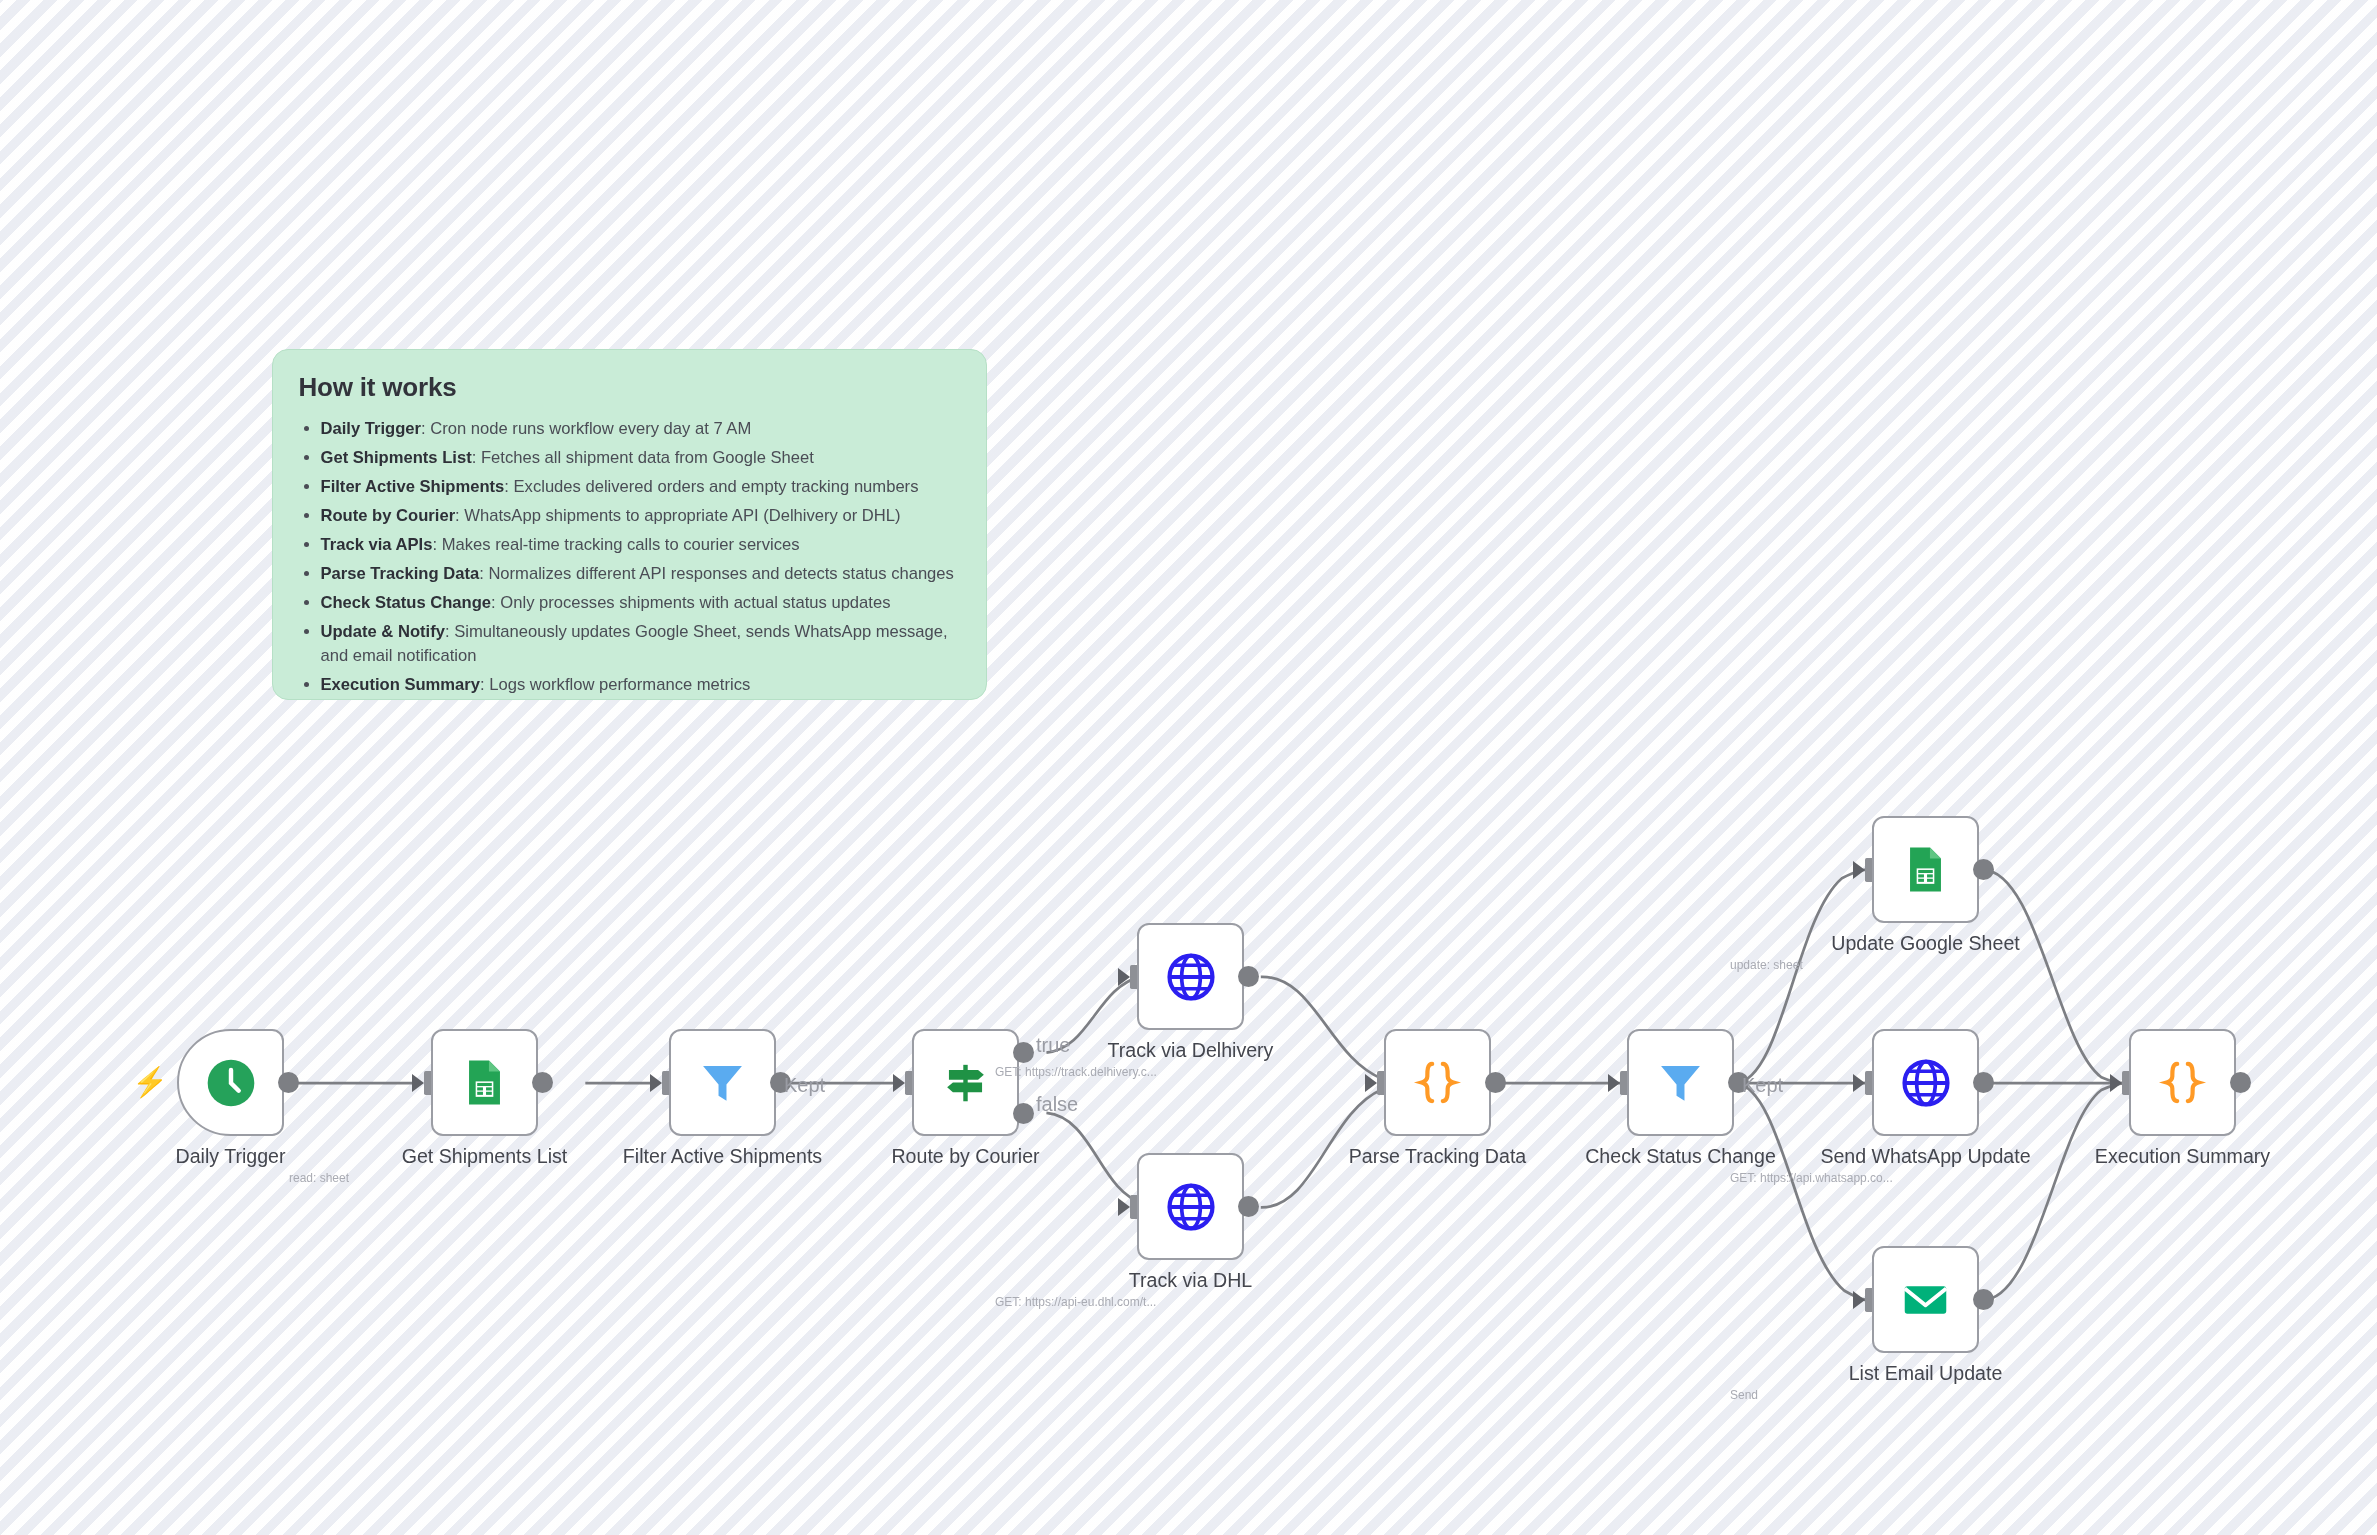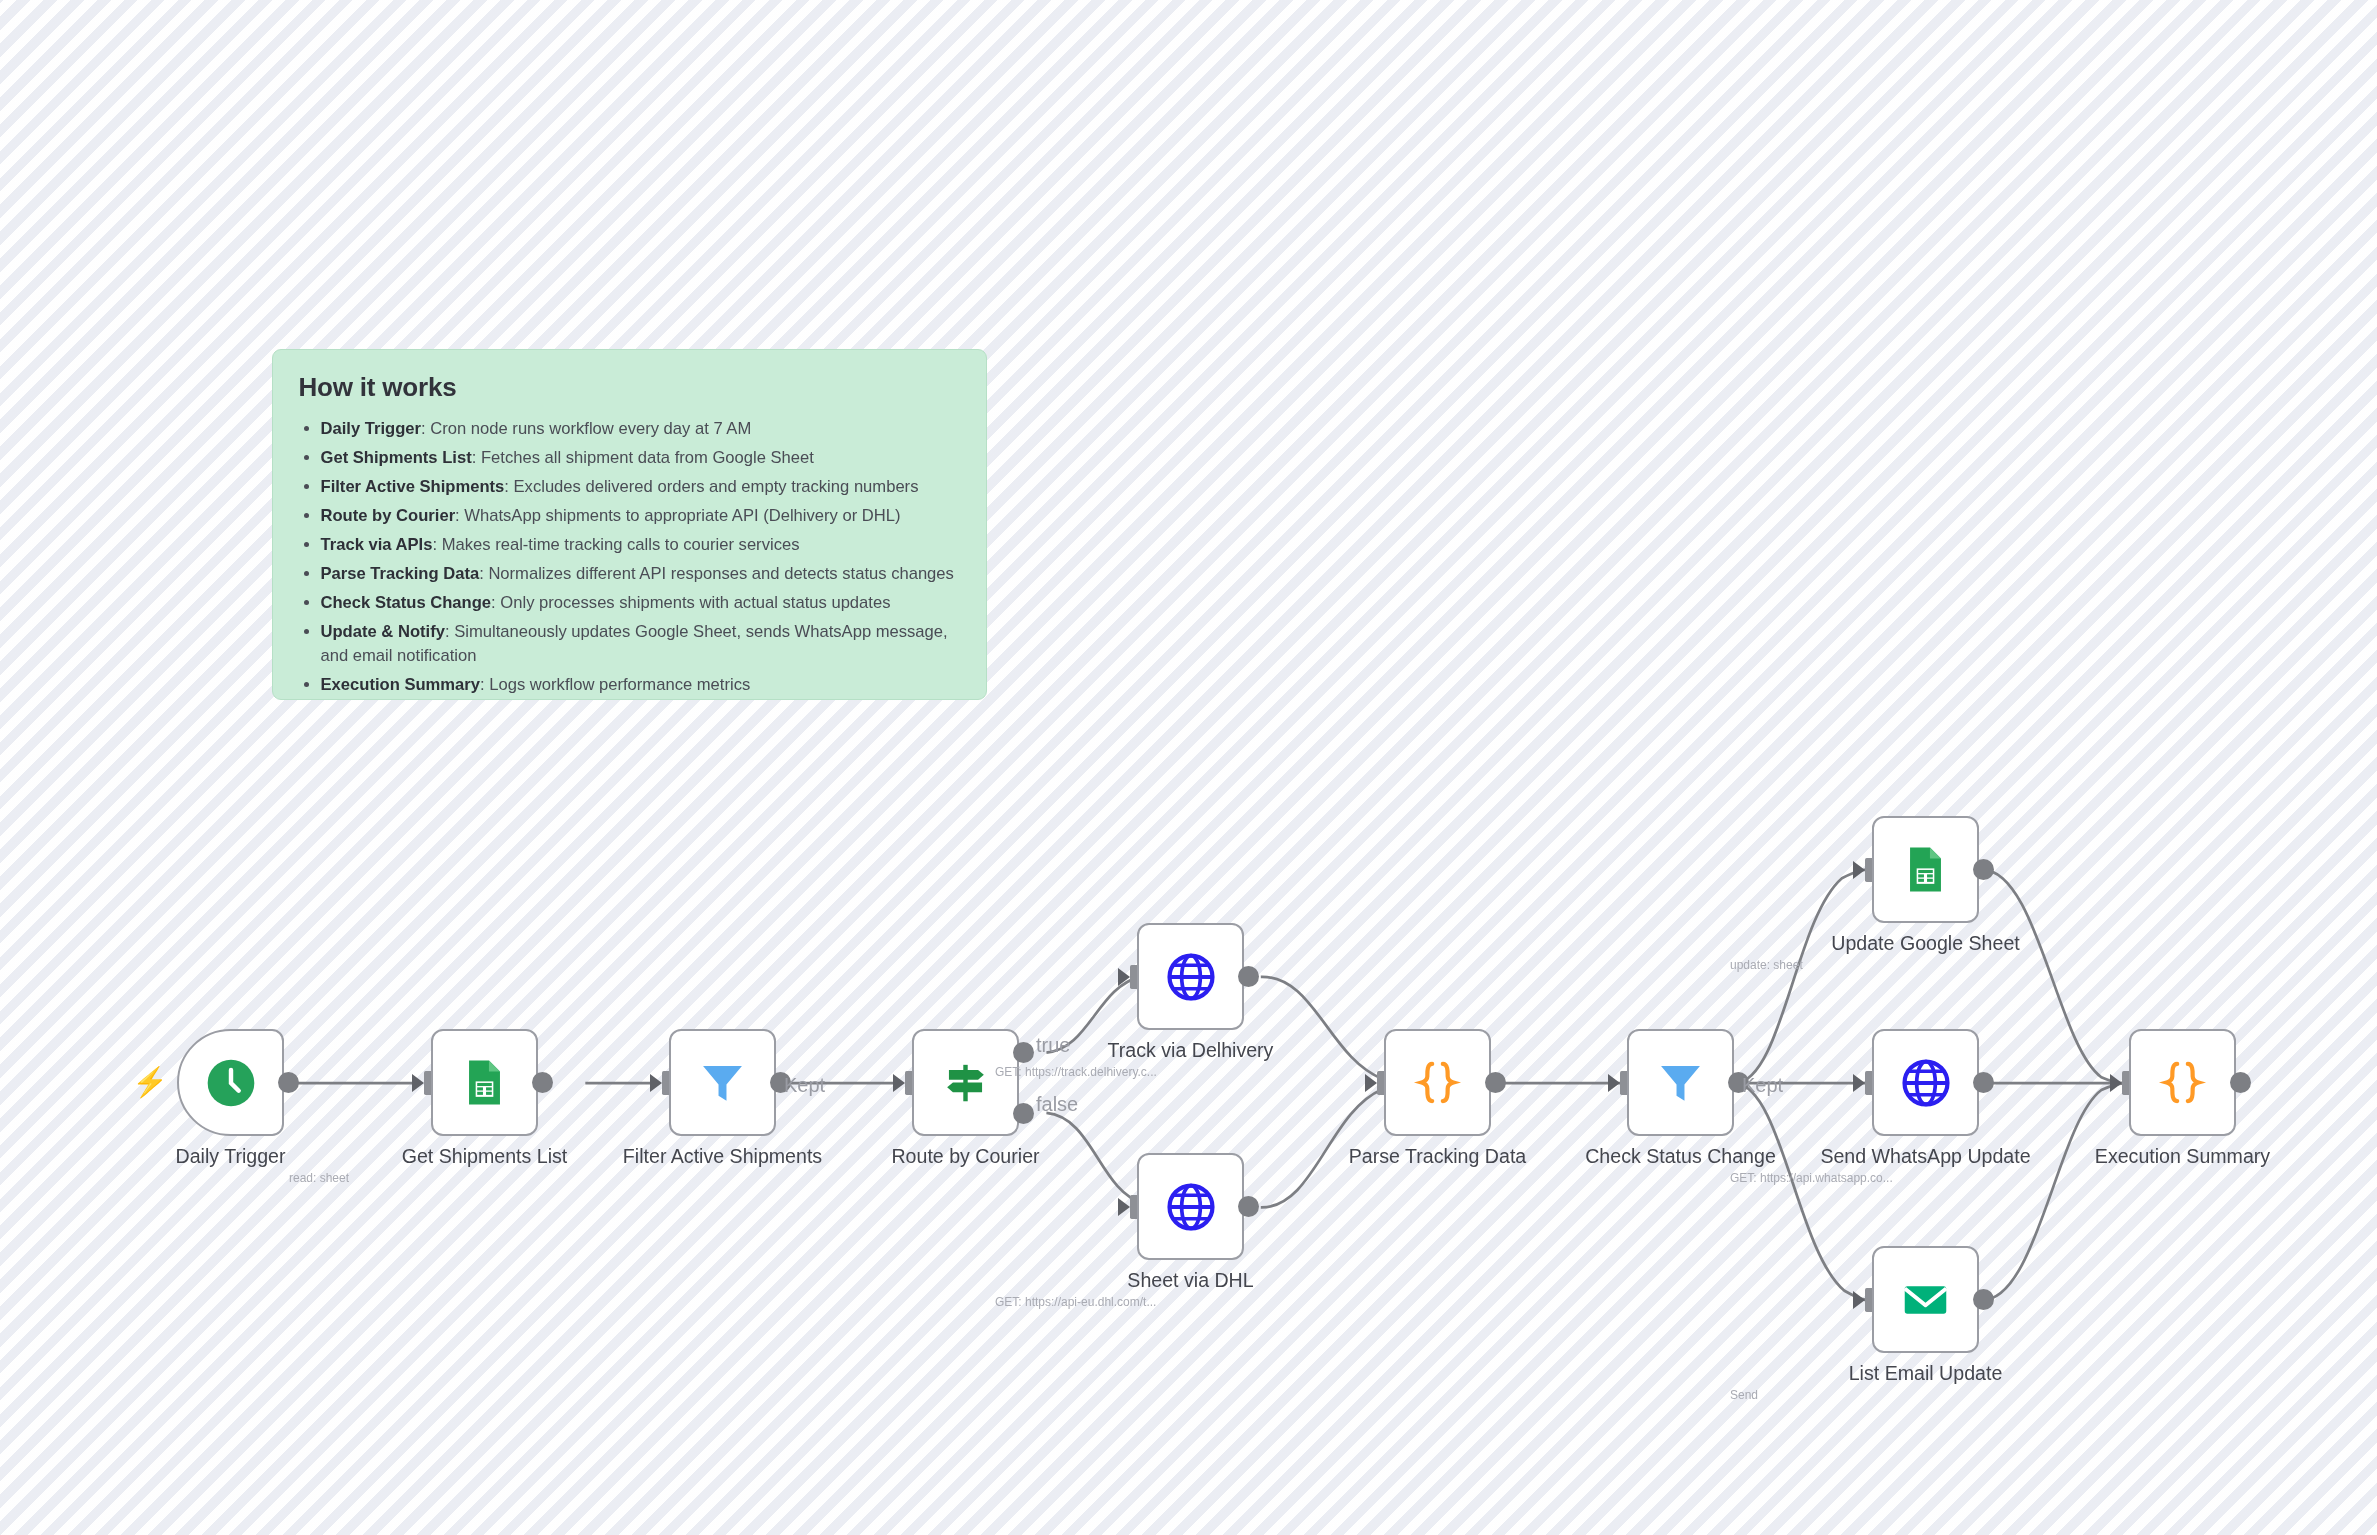--- a/index.html
+++ b/index.html
@@ -45,21 +45,21 @@
 
   
   #note {
     position: absolute;
     left: 272px;
     top: 349px;
     width: 715px;
     height: 351px;
     background: #c9ecd7;
     border: 0.9px solid #b6e0c6;
-    border-radius: 9px;
+    border-radius: 16px;
     box-sizing: border-box;
     padding: 22px 25.5px 0 25.5px;
   }
   #note h2 {
     margin: 0 0 13.6px 0;
     font-size: 26px;
     font-weight: bold;
     color: #32333b;
     letter-spacing: -0.2px;
   }
@@ -304,21 +304,21 @@
     <div class="node-box">
       <svg class="ic" width="56" height="56" viewBox="0 0 24 24">
         <circle cx="12" cy="12" r="9.2" fill="none" stroke="#2b1ff0" stroke-width="1.8"></circle>
         <ellipse cx="12" cy="12" rx="4" ry="9.2" fill="none" stroke="#2b1ff0" stroke-width="1.6"></ellipse>
         <line x1="2.8" y1="12" x2="21.2" y2="12" stroke="#2b1ff0" stroke-width="1.8"></line>
         <path d="M4.4 7 H19.6" stroke="#2b1ff0" stroke-width="1.5" fill="none"></path>
         <path d="M4.4 17 H19.6" stroke="#2b1ff0" stroke-width="1.5" fill="none"></path>
       </svg>
     </div>
     <div class="ep-out"></div>
-    <div class="node-label">Sheet via DHL</div>
+    <div class="node-label">Track via DHL</div>
     <div class="node-sub">GET: https://api-eu.dhl.com/t...</div>
   </div>
 
   <div class="node" style="left:1438px; top:1083px;">
     <div class="ep-in"></div>
     <div class="node-box">
       <svg class="ic" width="53" height="53" viewBox="0 0 24 24">
         <path d="M9.6 3.6 C7.2 3.6 7.4 7.2 7.4 9.2 C7.4 11 6.2 11.6 4.8 12 C6.2 12.4 7.4 13 7.4 14.8 C7.4 16.8 7.2 20.4 9.6 20.4" fill="none" stroke="#ff9a26" stroke-width="1.9" stroke-linecap="round"></path>
         <path d="M14.4 3.6 C16.8 3.6 16.6 7.2 16.6 9.2 C16.6 11 17.8 11.6 19.2 12 C17.8 12.4 16.6 13 16.6 14.8 C16.6 16.8 16.8 20.4 14.4 20.4" fill="none" stroke="#ff9a26" stroke-width="1.9" stroke-linecap="round"></path>
       </svg>

